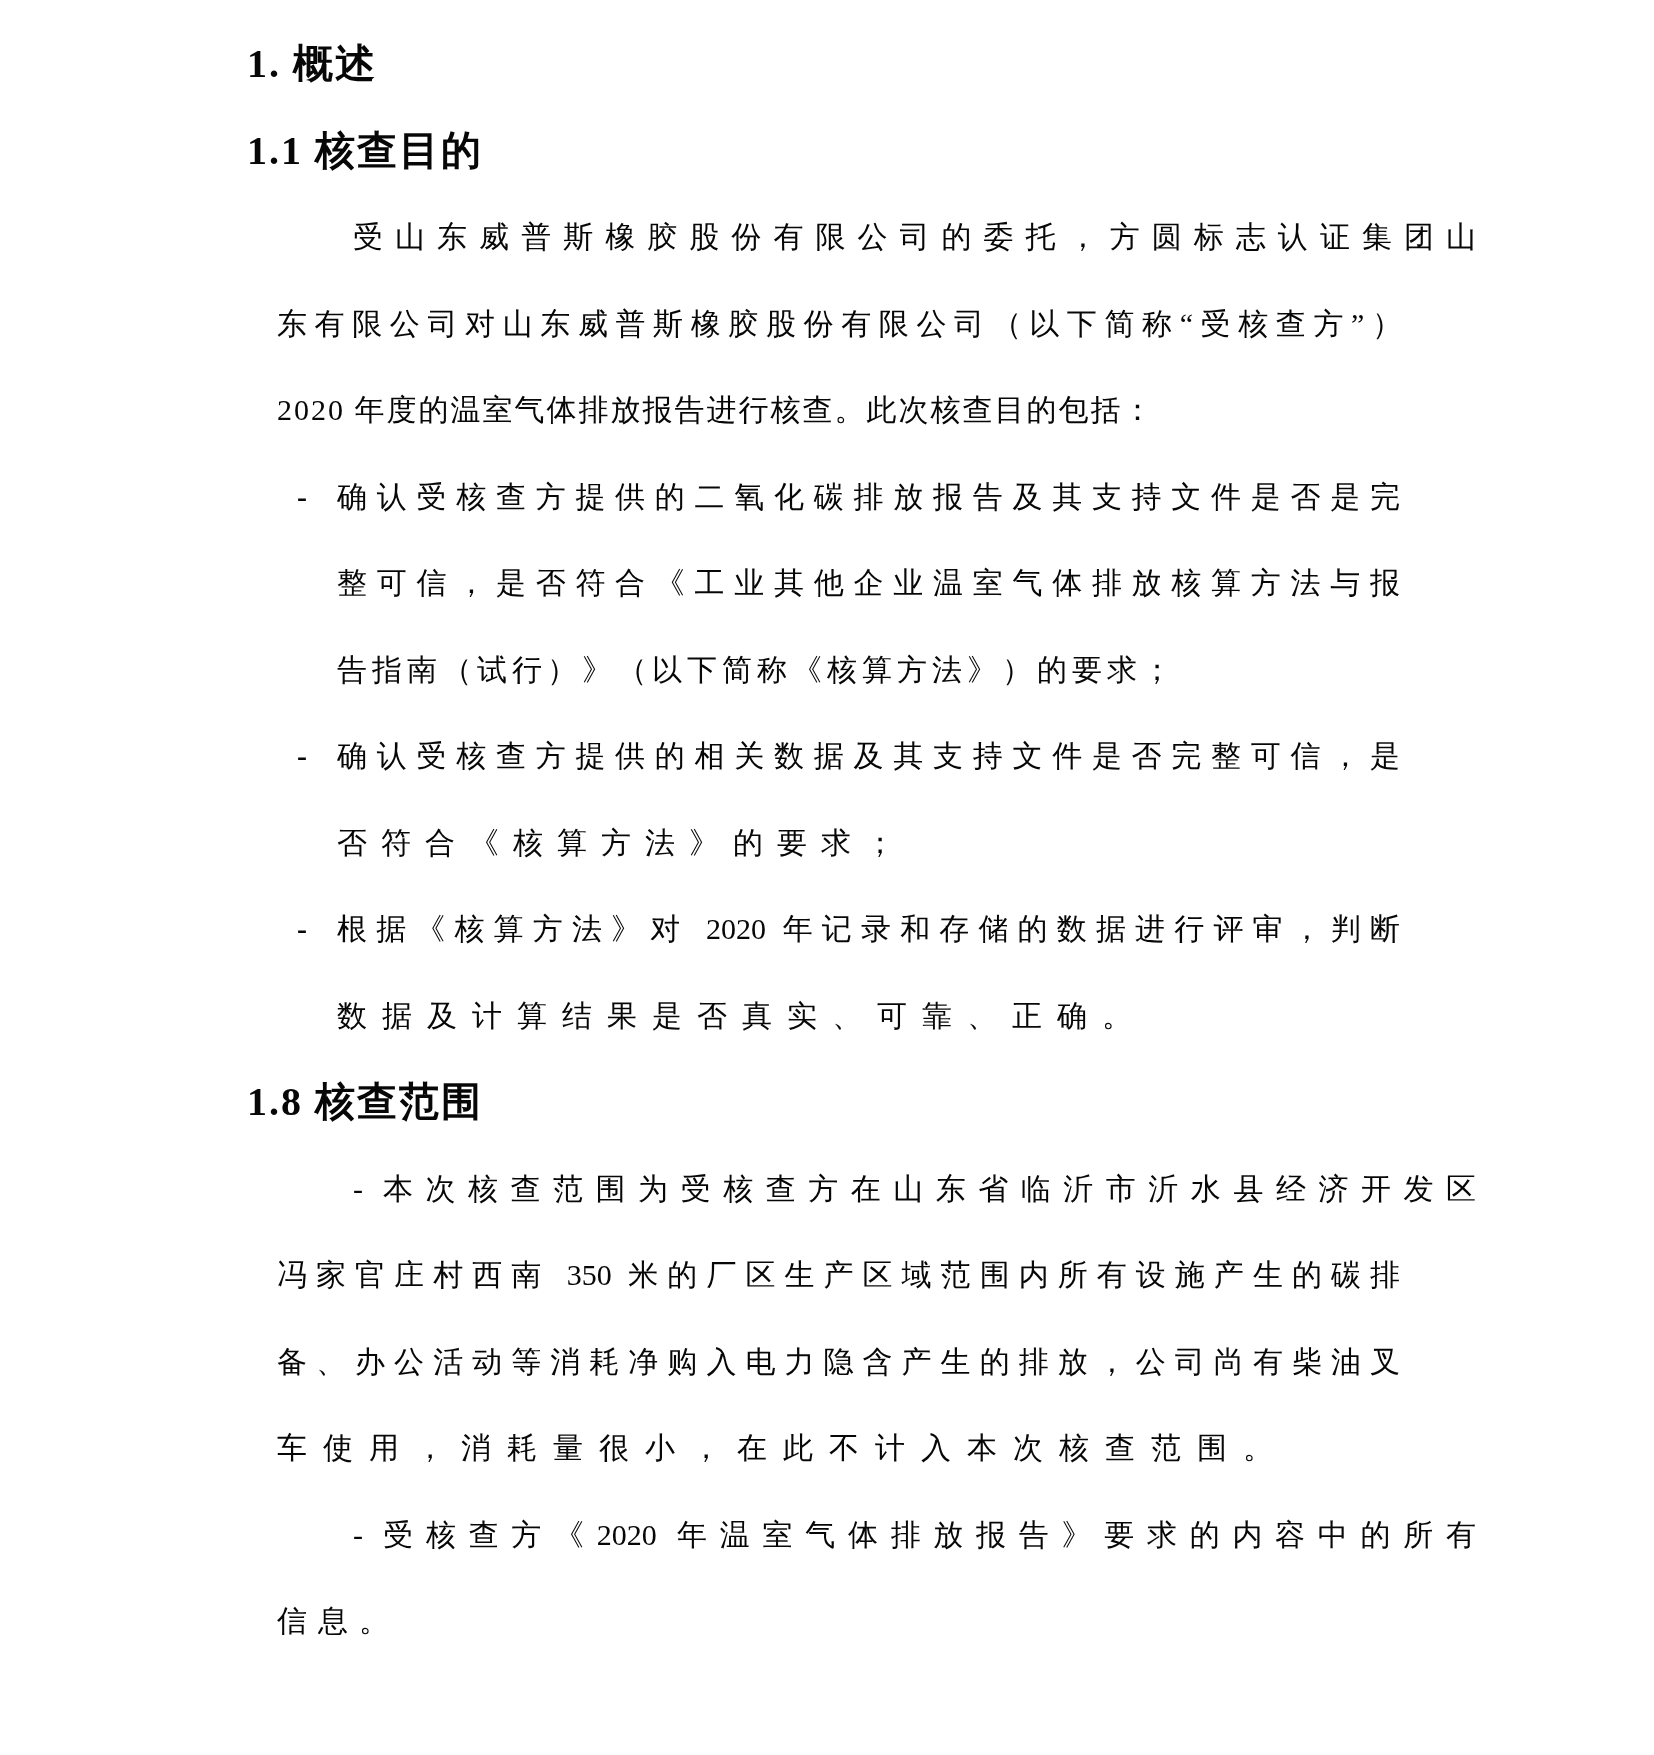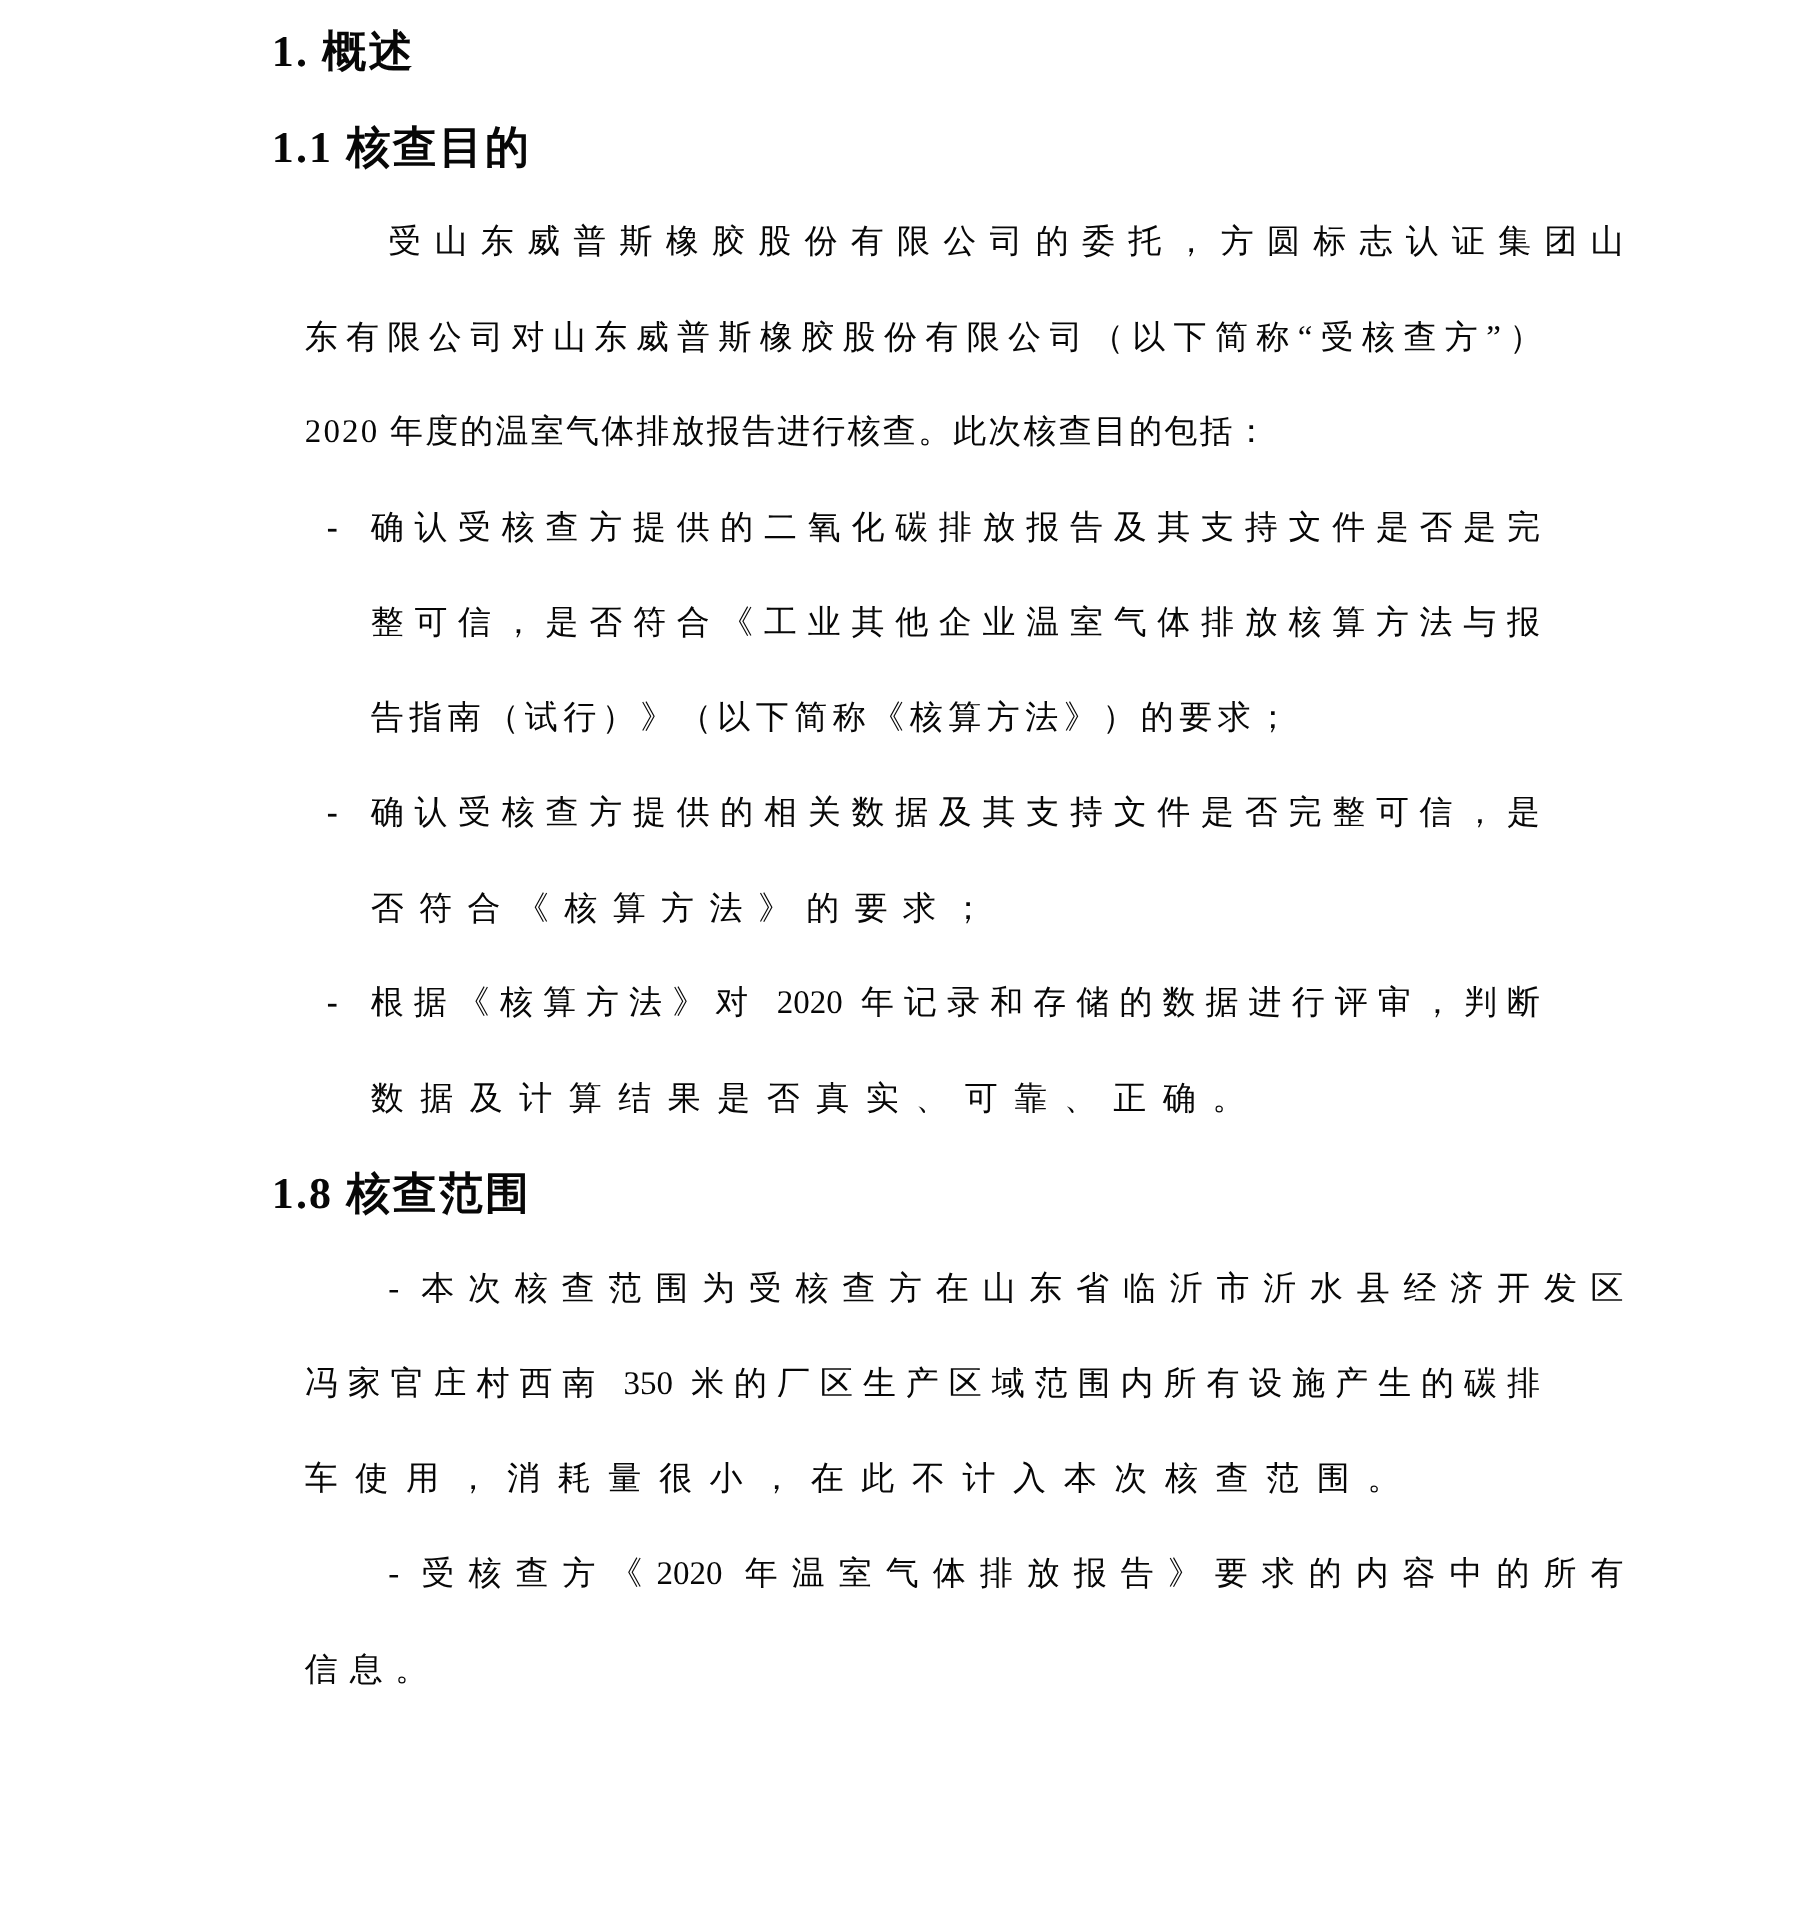--- a/index.html
+++ b/index.html
@@ -5,21 +5,21 @@
   html,body{margin:0;padding:0;}
   body{
     width:1654px;height:1755px;
     background:#ffffff;
     font-family:"Liberation Serif","DejaVu Serif",serif;
     color:#070707;
   }
   .page{
     position:relative;
     width:1654px;height:1755px;
-    padding-top:4px;
+    padding-top:21px;
     box-sizing:border-box;
     overflow:hidden;
   }
   .ln{
     display:block;
     line-height:86.5px;
     font-size:30px;
     white-space:nowrap;
   }
   
@@ -90,18 +90,19 @@
   <div class="ln bullet full">
     <span class="dash">-</span>
     <span>根据《核算方法》对 2020 年记录和存储的数据进行评审，判断</span>
   </div>
   <div class="ln bullet ls15">数据及计算结果是否真实、可靠、正确。</div>
 
   <div class="ln h">1.8 核查范围</div>
 
   <div class="ln body full indent2">- 本次核查范围为受核查方在山东省临沂市沂水县经济开发区</div>
   <div class="ln body full">冯家官庄村西南 350 米的厂区生产区域范围内所有设施产生的碳排</div>
+  <div class="ln body full">备、办公活动等消耗净购入电力隐含产生的排放，公司尚有柴油叉</div>
   <div class="ln body ls16">车使用，消耗量很小，在此不计入本次核查范围。</div>
 
   <div class="ln body full indent2">- 受核查方《2020 年温室气体排放报告》要求的内容中的所有</div>
   <div class="ln body ls11">信息。</div>
 
 </div>
 
 </body></html>

